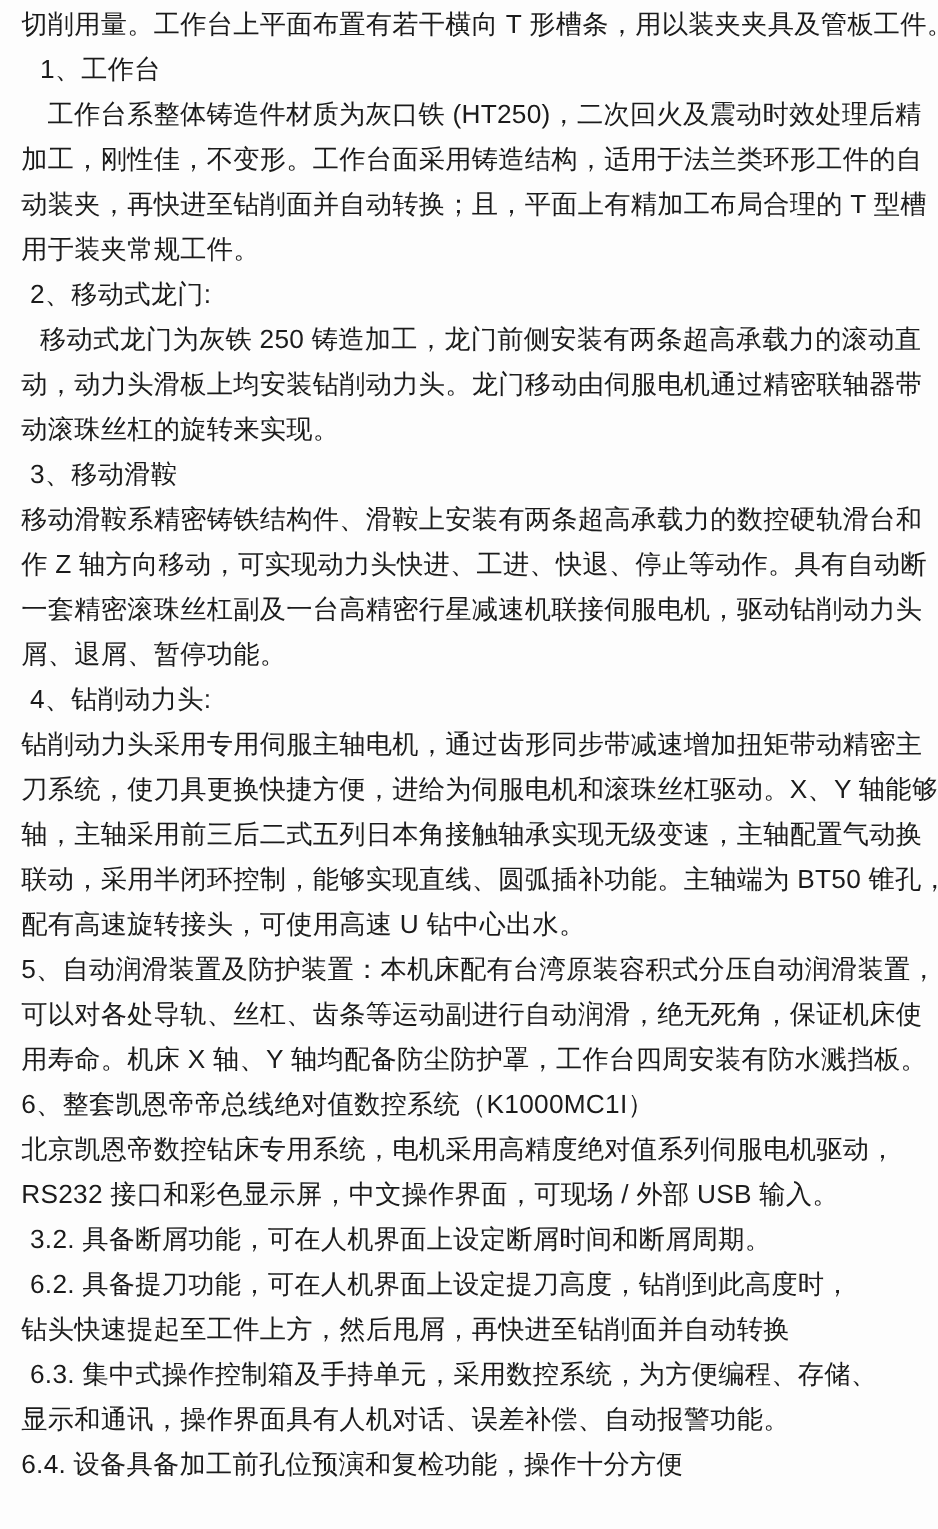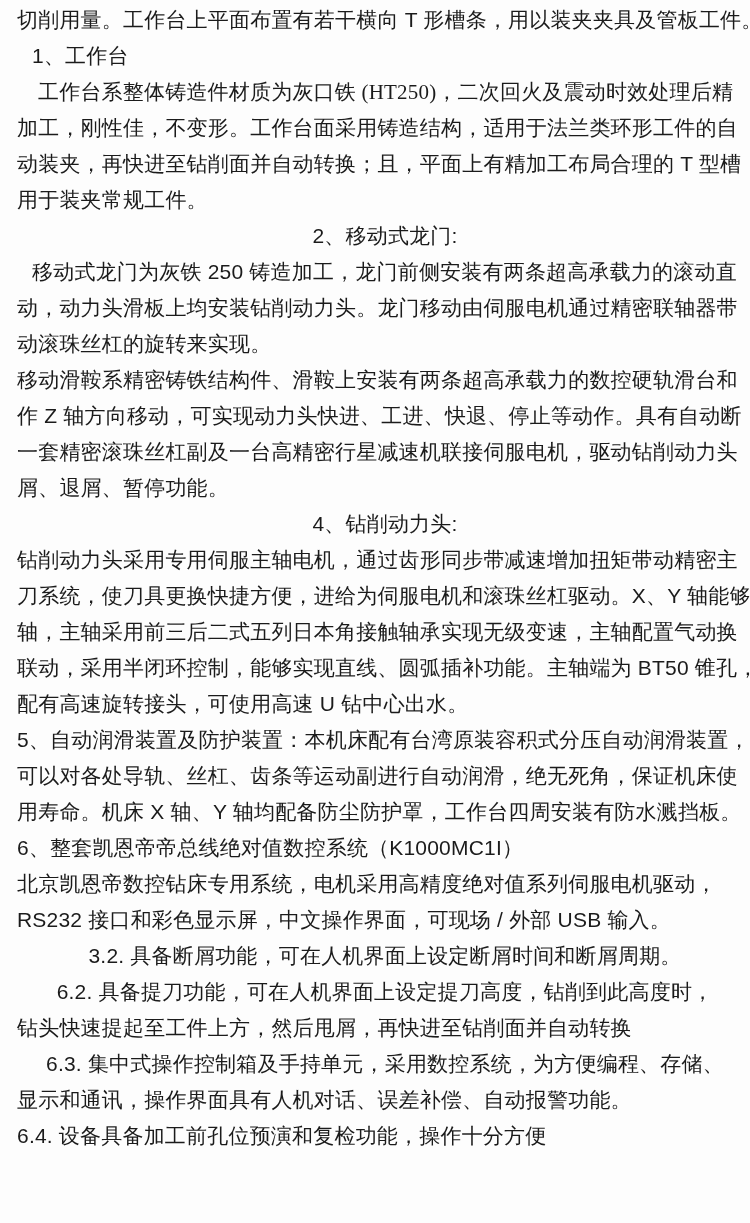--- a/index.html
+++ b/index.html
@@ -23,38 +23,39 @@
     font-size: 21px;
     font-weight: 500;
     line-height: 36px;
     letter-spacing: 0.2px;
   }
   .line {
     white-space: nowrap;
     height: 36px;
   }
   
-  .i1 { padding-left: 7px; text-align: center; }
+  .i1 { padding-left: 7px; }
   .i2 { padding-left: 15px; }
-  .i3 { padding-left: 21px; font-family: Liberation Serif, serif; }
+  .i3 { padding-left: 21px; }
 </style>
 </head>
 <body>
 
 <div class="doc">
   <div class="line">切削用量。工作台上平面布置有若干横向 T 形槽条，用以装夹夹具及管板工件。</div>
   <div class="line i2">1、工作台</div>
   <div class="line i3">工作台系整体铸造件材质为灰口铁 (HT250)，二次回火及震动时效处理后精</div>
   <div class="line">加工，刚性佳，不变形。工作台面采用铸造结构，适用于法兰类环形工件的自</div>
   <div class="line">动装夹，再快进至钻削面并自动转换；且，平面上有精加工布局合理的 T 型槽，</div>
   <div class="line">用于装夹常规工件。</div>
   <div class="line i1">2、移动式龙门:</div>
   <div class="line i2">移动式龙门为灰铁 250 铸造加工，龙门前侧安装有两条超高承载力的滚动直</div>
   <div class="line">动，动力头滑板上均安装钻削动力头。龙门移动由伺服电机通过精密联轴器带</div>
   <div class="line">动滚珠丝杠的旋转来实现。</div>
+  <div class="line i1">3、移动滑鞍</div>
   <div class="line">移动滑鞍系精密铸铁结构件、滑鞍上安装有两条超高承载力的数控硬轨滑台和</div>
   <div class="line">作 Z 轴方向移动，可实现动力头快进、工进、快退、停止等动作。具有自动断</div>
   <div class="line">一套精密滚珠丝杠副及一台高精密行星减速机联接伺服电机，驱动钻削动力头</div>
   <div class="line">屑、退屑、暂停功能。</div>
   <div class="line i1">4、钻削动力头:</div>
   <div class="line">钻削动力头采用专用伺服主轴电机，通过齿形同步带减速增加扭矩带动精密主</div>
   <div class="line">刀系统，使刀具更换快捷方便，进给为伺服电机和滚珠丝杠驱动。X、Y 轴能够</div>
   <div class="line">轴，主轴采用前三后二式五列日本角接触轴承实现无级变速，主轴配置气动换</div>
   <div class="line">联动，采用半闭环控制，能够实现直线、圆弧插补功能。主轴端为 BT50 锥孔，</div>
   <div class="line">配有高速旋转接头，可使用高速 U 钻中心出水。</div>

